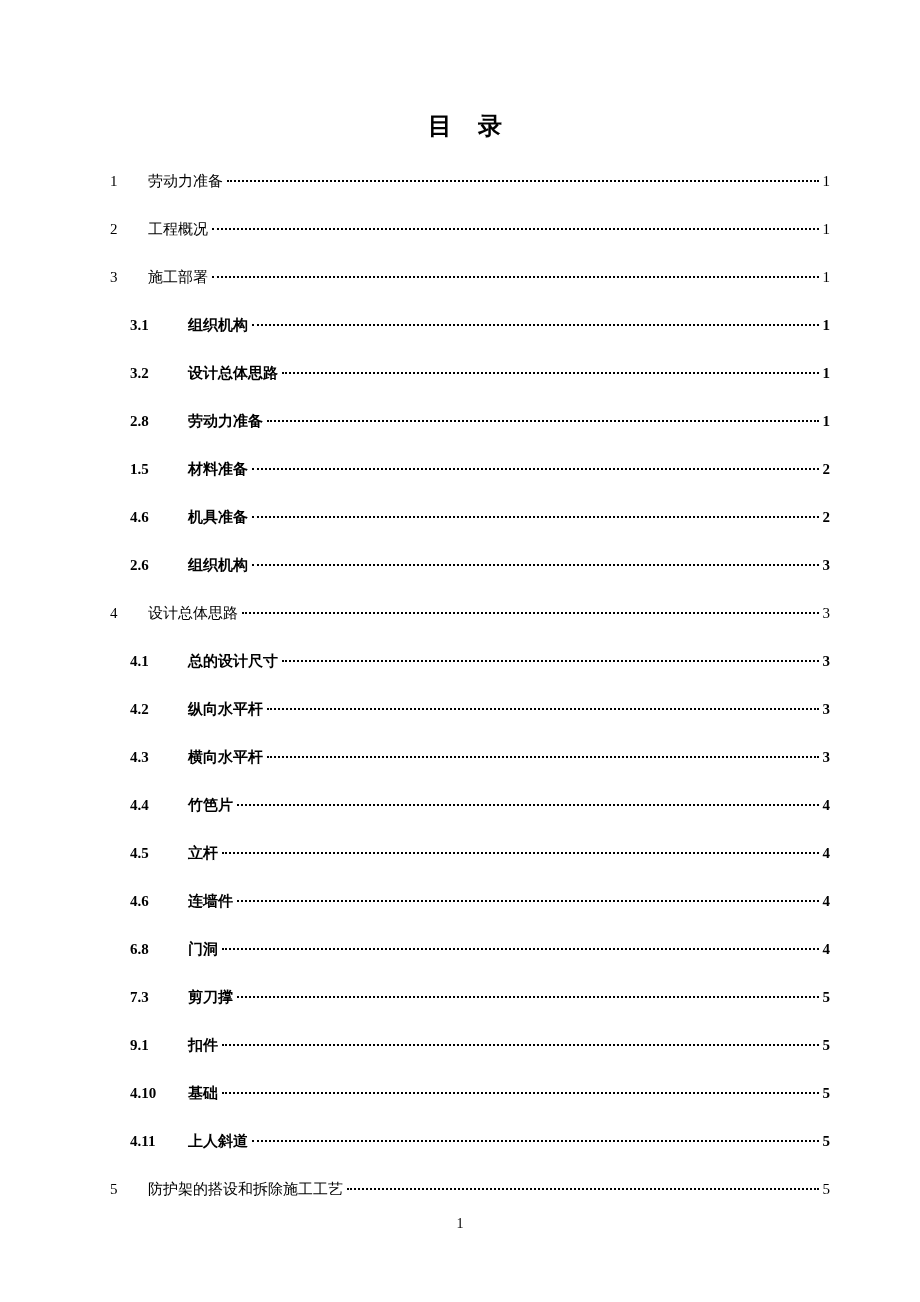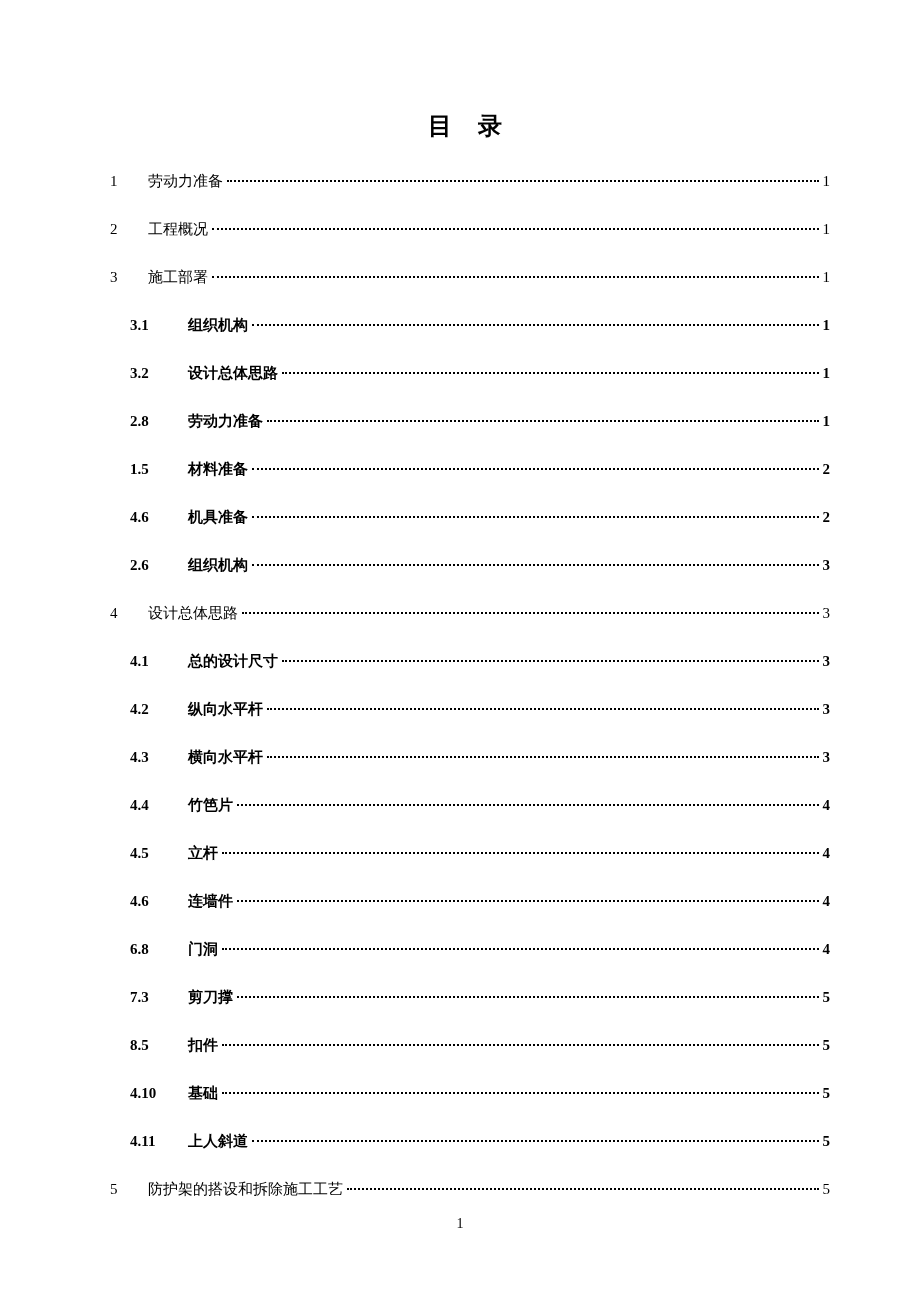--- a/index.html
+++ b/index.html
@@ -179,21 +179,21 @@
         <span class="dots"></span>
         <span class="pageno">4</span>
       </div>
       <div class="toc-line level2">
         <span class="num">7.3</span>
         <span class="label">剪刀撑</span>
         <span class="dots"></span>
         <span class="pageno">5</span>
       </div>
       <div class="toc-line level2">
-        <span class="num">8.5</span>
+        <span class="num">9.1</span>
         <span class="label">扣件</span>
         <span class="dots"></span>
         <span class="pageno">5</span>
       </div>
       <div class="toc-line level2">
         <span class="num">4.10</span>
         <span class="label">基础</span>
         <span class="dots"></span>
         <span class="pageno">5</span>
       </div>

